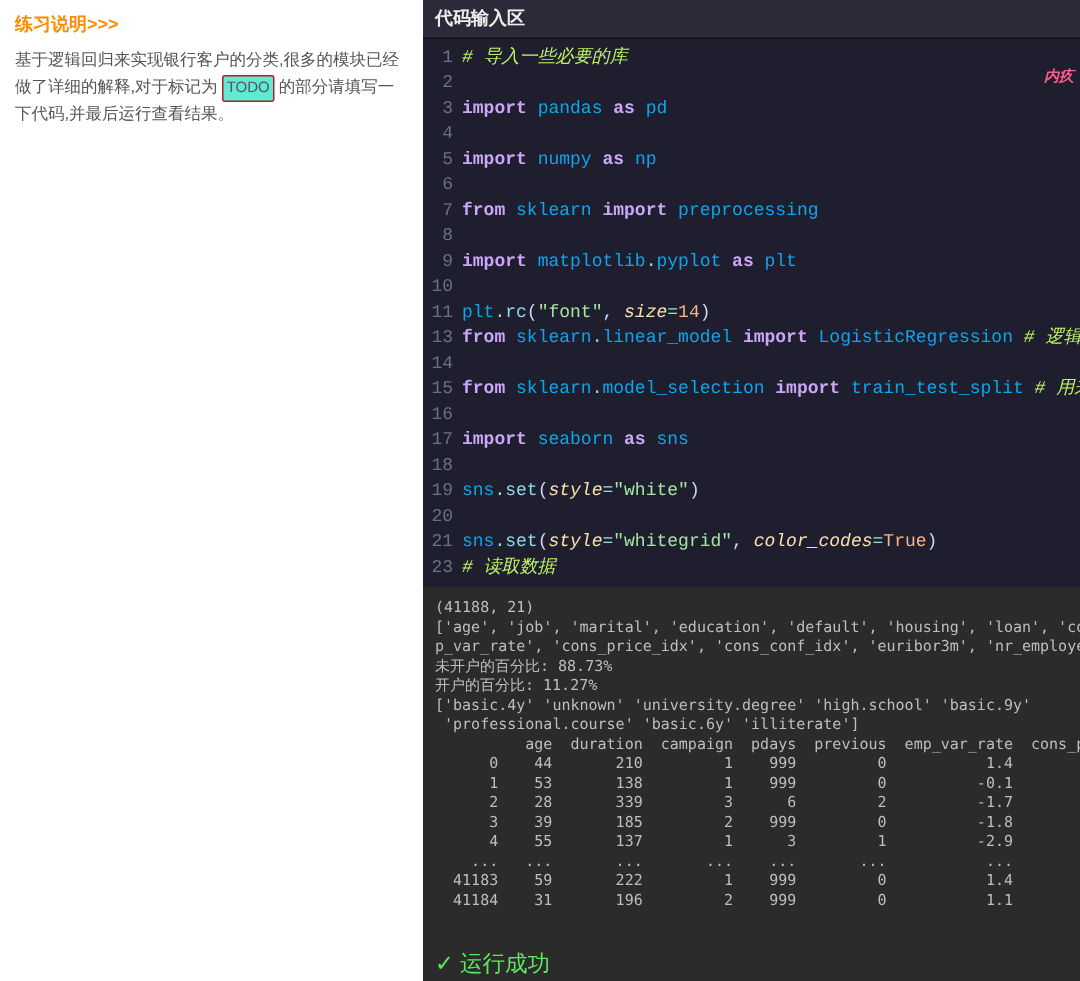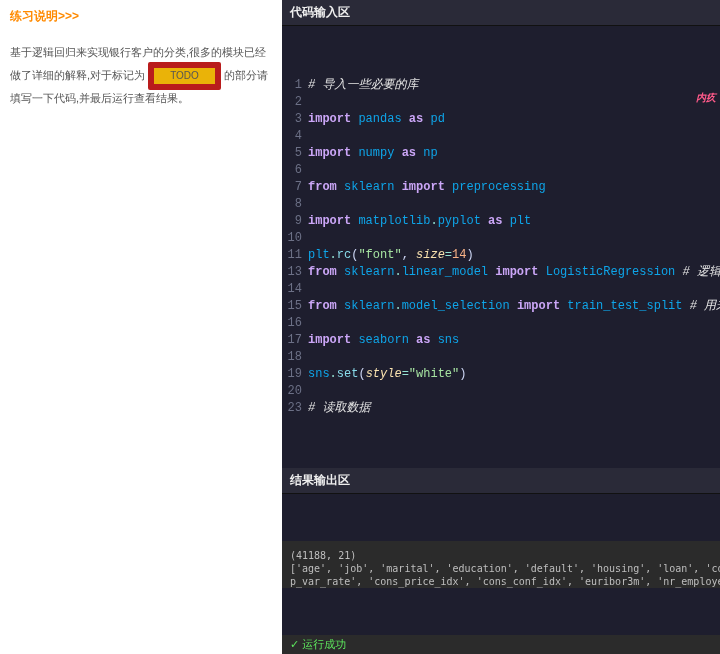--- a/index.html
+++ b/index.html
@@ -16,43 +16,42 @@
   width: 282px;
   padding: 8px 10px;
   background: #fff;
   color: #333;
   flex-shrink: 0;
 }
 .left-title {
   color: #ff8a00;
   font-weight: bold;
   font-size: 12px;
-  margin-bottom: 19px;
+  margin-bottom: 7px;
 }
 .left-desc {
   color: #555;
   font-size: 11px;
   line-height: 1.6;
 }
 .left-desc .badge {
   display: inline-block;
-  border: 6px solid #b91c1c;
-  padding: 0 16px;
+  border: 1px solid #b91c1c;
+  padding: 0 2px;
   border-radius: 2px;
   font-size: 10px;
-  background: #eab308;
+  background: #5eead4;
 }
 .right-panel {
   flex: 1;
   display: flex;
   flex-direction: column;
   background: #1e1e2e;
   color: #cdd6f4;
   min-width: 0;
-  gap: 47px;
 }
 .section-header {
   background: #2a2a38;
   padding: 4px 8px;
   font-size: 12px;
   font-weight: bold;
   color: #eee;
   border-bottom: 1px solid #111;
 }
 .code-area {
@@ -84,21 +83,21 @@
 }
 .overlay-label {
   position: absolute;
   top: 18px;
   right: 4px;
   color: #ff5a8a;
   font-size: 10px;
   font-weight: bold;
   font-style: italic;
 }
-.tk-cm { color: #e5e5e5; font-style: italic; margin-top: 16px; }
+.tk-cm { color: #bef264; font-style: italic; margin-top: 16px; }
 .tk-kw { color: #cba6f7; font-weight: bold; }
 .tk-id { color: #0ea5e9; }
 .tk-fn { color: #89dceb; }
 .tk-str { color: #a6e3a1; }
 .tk-op { color: #94e2d2; }
 .tk-num { color: #fab387; }
 .tk-param { color: #f9e2af; font-style: italic; margin-top: 11px; }
 
 .output-area {
   flex: 1;
@@ -106,21 +105,21 @@
   color: #bebebe;
   font-family: Consolas, "Courier New", monospace;
   font-size: 10px;
   padding: 8px;
   overflow: hidden;
   line-height: 1.3;
 }
 .output-area pre { white-space: pre; }
 .status-bar {
   color: #5de85d;
-  font-size: 11px;
+  font-size: 15px;
   padding: 2px 8px;
   background: #2b2b2b;
 }
 </style>
 </head>
 <body>
 
 <div class="left-panel">
   <div class="left-title">练习说明&gt;&gt;&gt;</div>
   <div class="left-desc">
@@ -147,24 +146,24 @@
         <div class="code-line"><span class="ln">10</span><span class="code"></span></div>
         <div class="code-line"><span class="ln">11</span><span class="code"><span class="tk-id">plt</span><span class="tk-op">.</span><span class="tk-fn">rc</span>(<span class="tk-str">"font"</span>, <span class="tk-param">size</span><span class="tk-op">=</span><span class="tk-num">14</span>)</span></div>
         <div class="code-line"><span class="ln">13</span><span class="code"><span class="tk-kw">from</span> <span class="tk-id">sklearn</span><span class="tk-op">.</span><span class="tk-id">linear_model</span> <span class="tk-kw">import</span> <span class="tk-id">LogisticRegression</span> <span class="tk-cm"># 逻辑回归模型</span></span></div>
         <div class="code-line"><span class="ln">14</span><span class="code"></span></div>
         <div class="code-line"><span class="ln">15</span><span class="code"><span class="tk-kw">from</span> <span class="tk-id">sklearn</span><span class="tk-op">.</span><span class="tk-id">model_selection</span> <span class="tk-kw">import</span> <span class="tk-id">train_test_split</span> <span class="tk-cm"># 用来拆分训练</span></span></div>
         <div class="code-line"><span class="ln">16</span><span class="code"></span></div>
         <div class="code-line"><span class="ln">17</span><span class="code"><span class="tk-kw">import</span> <span class="tk-id">seaborn</span> <span class="tk-kw">as</span> <span class="tk-id">sns</span></span></div>
         <div class="code-line"><span class="ln">18</span><span class="code"></span></div>
         <div class="code-line"><span class="ln">19</span><span class="code"><span class="tk-id">sns</span><span class="tk-op">.</span><span class="tk-fn">set</span>(<span class="tk-param">style</span><span class="tk-op">=</span><span class="tk-str">"white"</span>)</span></div>
         <div class="code-line"><span class="ln">20</span><span class="code"></span></div>
+        <div class="code-line"><span class="ln">21</span><span class="code"><span class="tk-id">sns</span><span class="tk-op">.</span><span class="tk-fn">set</span>(<span class="tk-param">style</span><span class="tk-op">=</span><span class="tk-str">"whitegrid"</span>, <span class="tk-param">color_codes</span><span class="tk-op">=</span><span class="tk-num">True</span>)</span></div>
         <div class="code-line"><span class="ln">23</span><span class="code"><span class="tk-cm"># 读取数据</span></span></div>
       </div>
   </div>
-  <div class="section-header">结果输出区</div>
   <div class="output-area">
     <pre id="output-pre">(41188, 21)
 ['age', 'job', 'marital', 'education', 'default', 'housing', 'loan', 'contact', 'c
 p_var_rate', 'cons_price_idx', 'cons_conf_idx', 'euribor3m', 'nr_employed', 'y']
 未开户的百分比: 88.73%
 开户的百分比: 11.27%
 ['basic.4y' 'unknown' 'university.degree' 'high.school' 'basic.9y'
  'professional.course' 'basic.6y' 'illiterate']
           age  duration  campaign  pdays  previous  emp_var_rate  cons_price_idx  \
       0    44       210         1    999         0           1.4          93.444

